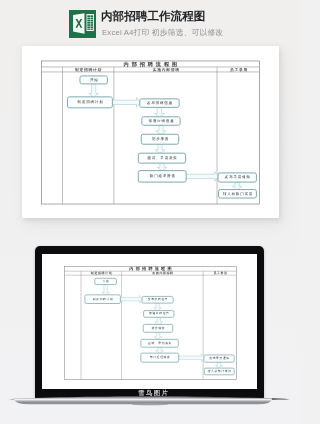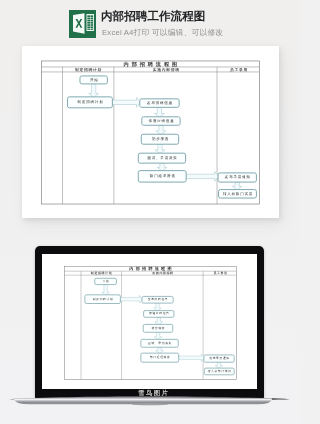--- a/index.html
+++ b/index.html
@@ -65,21 +65,21 @@
           <rect x="44.6" y="24.8" width="5.4" height="3.5"></rect>
         <rect x="38.0" y="29.4" width="5.6" height="3.5"></rect>
           <rect x="44.6" y="29.4" width="5.4" height="3.5"></rect>
         <rect x="38.0" y="34.0" width="5.6" height="3.5"></rect>
           <rect x="44.6" y="34.0" width="5.4" height="3.5"></rect>
         <rect x="38.0" y="38.6" width="5.6" height="2.5"></rect>
           <rect x="44.6" y="38.6" width="5.4" height="2.5"></rect>
       </g>
     </svg>
     <div class="hdr-title">内部招聘工作流程图</div>
-    <div class="hdr-sub">Excel A4打印 可以编辑、可以修改</div>
+    <div class="hdr-sub">Excel A4打印 初步筛选、可以修改</div>
   </div>
 
   <div class="card"></div>
   <svg class="fc fc-card" viewBox="-0.6 -0.6 219.7 144.7">
     <rect x="0" y="0" width="218.5" height="143.5" class="tframe"></rect>
     <line x1="0" y1="6" x2="218.5" y2="6" class="tline"></line>
     <line x1="0" y1="11" x2="218.5" y2="11" class="tline"></line>
     <line x1="21" y1="6" x2="21" y2="143.5" class="tline"></line>
     <line x1="72.5" y1="6" x2="72.5" y2="143.5" class="tline"></line>
     <line x1="176" y1="6" x2="176" y2="143.5" class="tline"></line>

